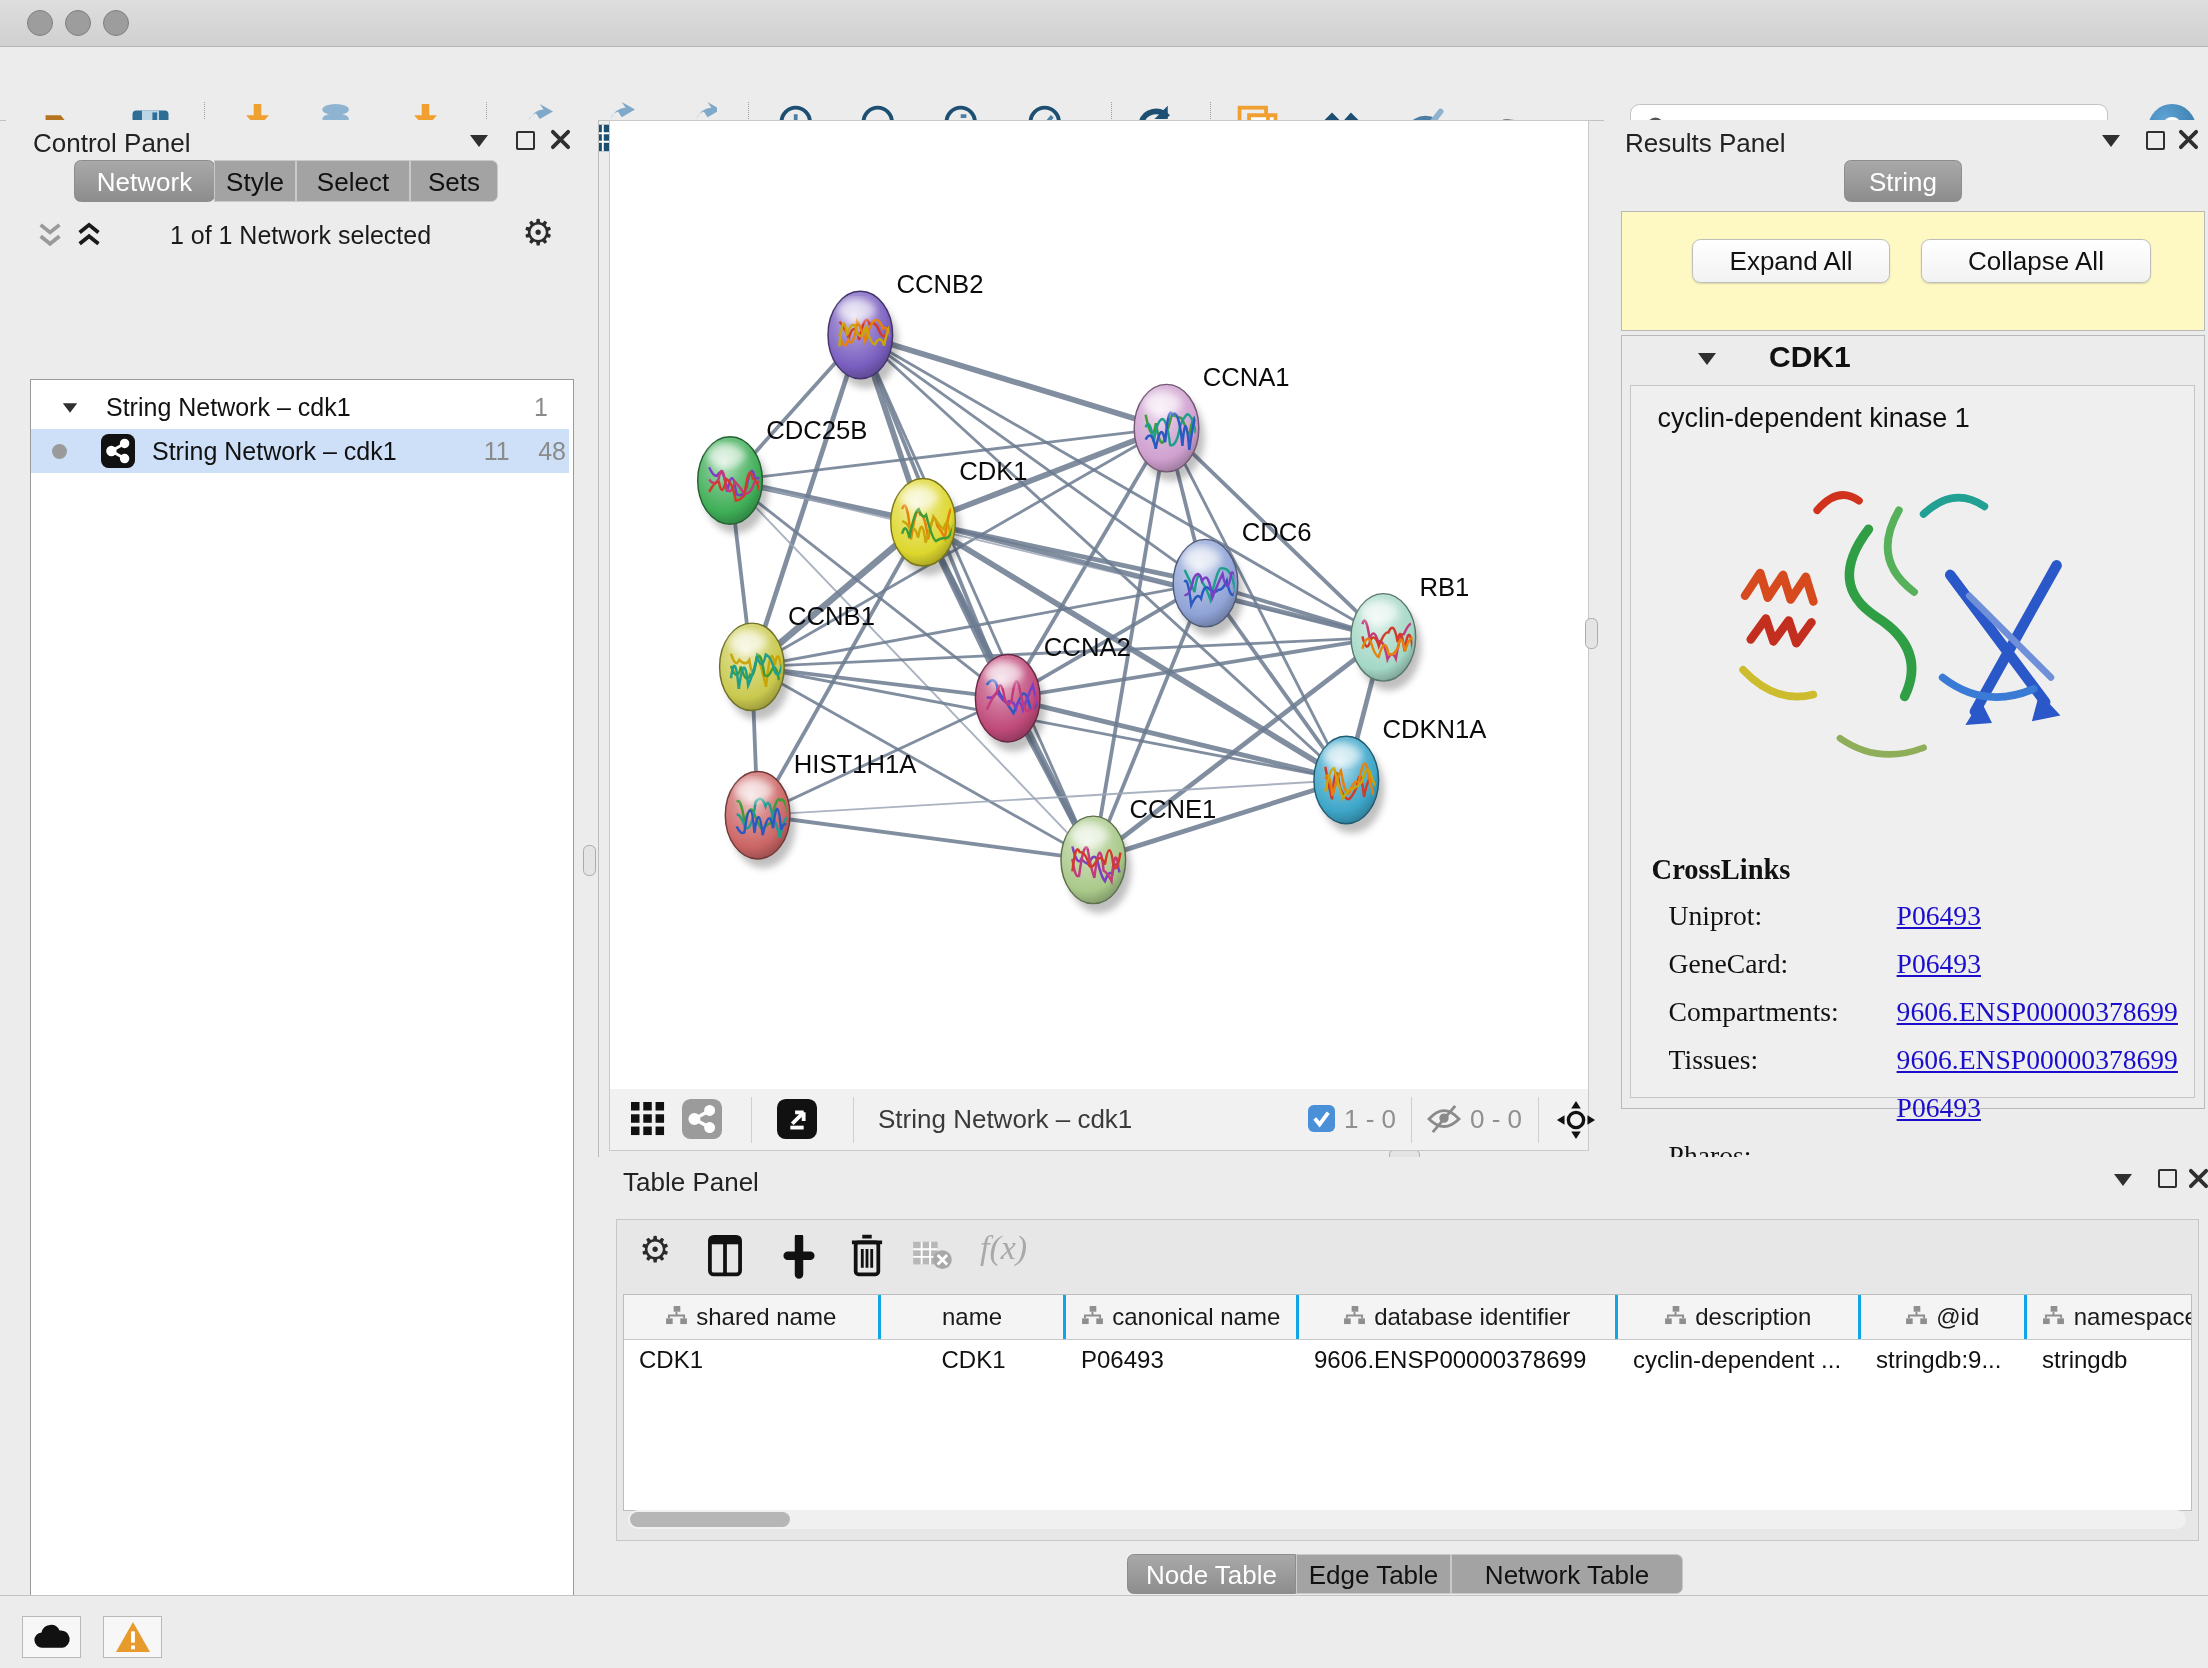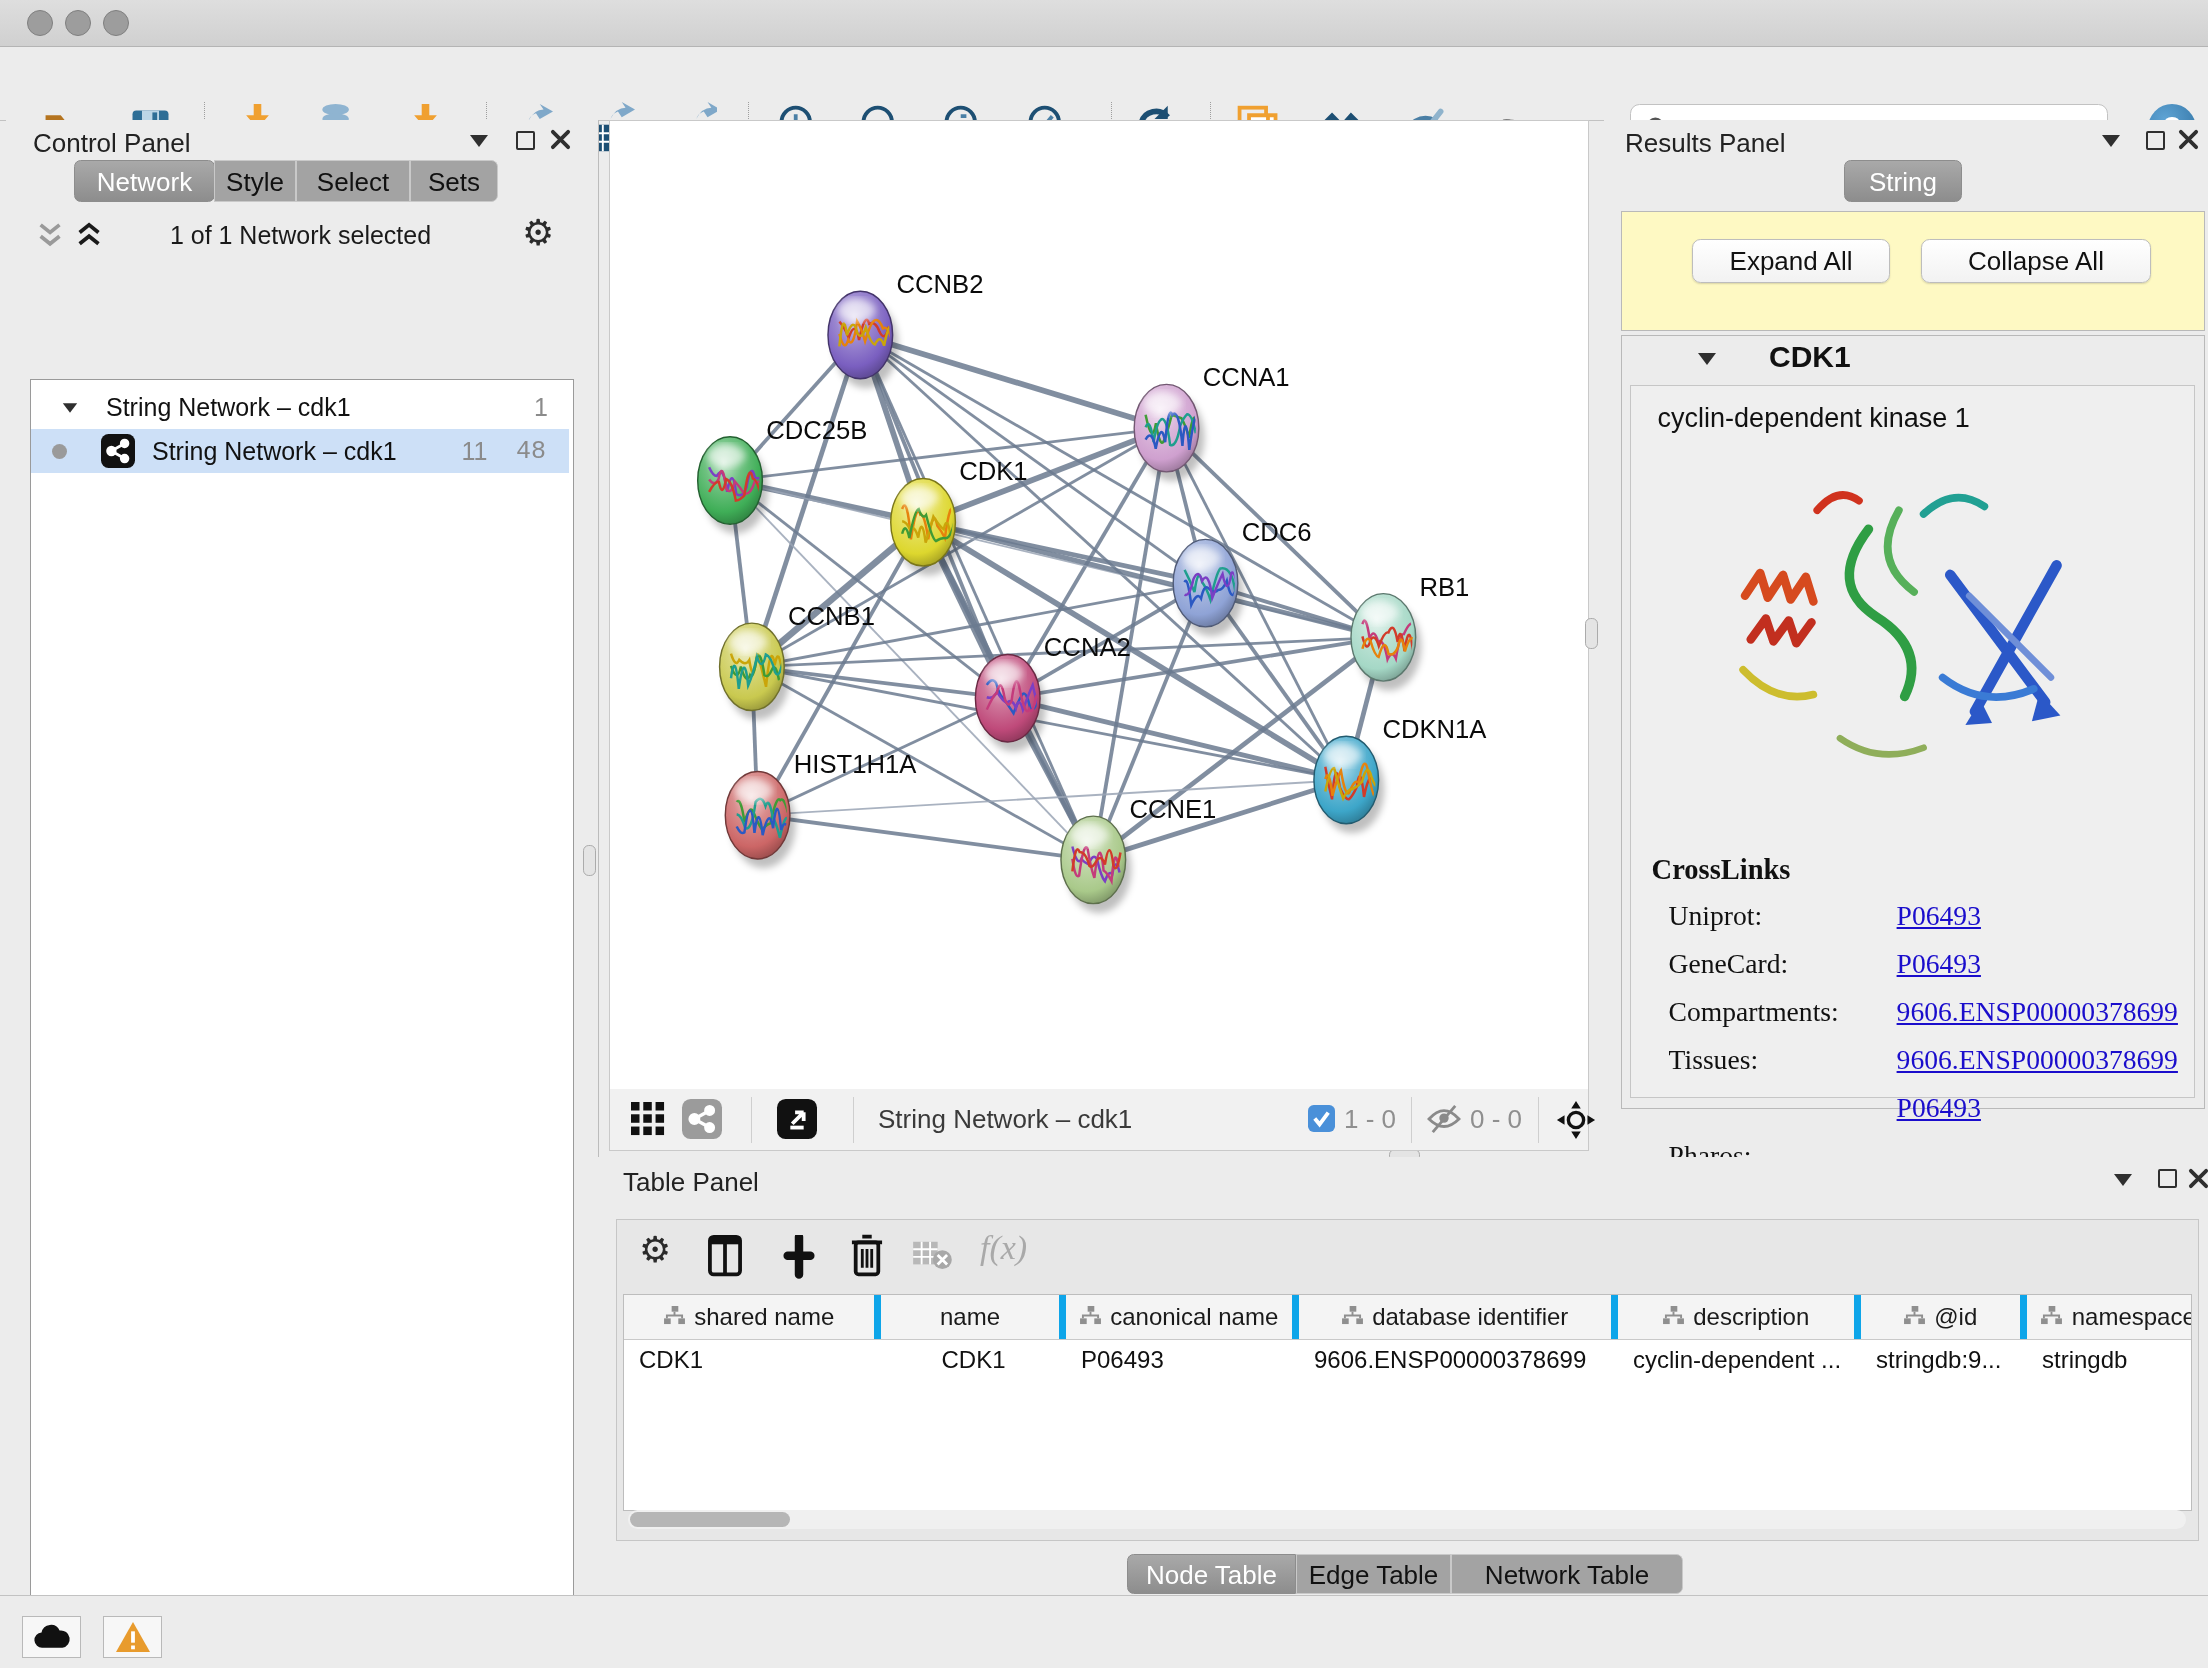--- a/index.html
+++ b/index.html
@@ -53,21 +53,21 @@
   .serif{font-family:"Liberation Serif",serif;}
   .xlrow{font-size:27.6px;color:#111;}
   .xlink{color:#1a0dcc;text-decoration:underline;}
   
   .tpanel{left:592px;top:1157px;width:1617px;height:438px;background:#ececec;}
   .tpinner{left:616px;top:1219px;width:1581px;height:320px;background:#e7e7e7;border:1.9px solid #c6c6c6;}
   .ttool{top:1232px;height:49px;}
   .tablewrap{left:623px;top:1294px;width:1567px;height:215px;background:#fff;border:1px solid #bdbdbd;overflow:hidden;}
   .thead{display:flex;background:#f4f4f4;border-bottom:1.9px solid #c9c9c9;height:44px;}
   .th{display:flex;align-items:center;justify-content:center;gap:9.5px;font-size:24px;color:#1a1a1a;
-    border-right:7px solid #0ea5e9;box-sizing:border-box;flex:none;}
+    border-right:3px solid #0ea5e9;box-sizing:border-box;flex:none;}
   .trow{display:flex;height:40px;}
   .td{font-size:24px;color:#111;padding-left:15px;display:flex;align-items:center;box-sizing:border-box;flex:none;}
   .td.c{justify-content:center;padding-left:0;}
   .hscroll{left:628px;top:1510px;width:1558px;height:19px;background:#f0f0f0;border-radius:9.5px;}
   .hthumb{left:1.9px;top:1.9px;width:160px;height:15px;background:#b6b6b6;border-radius:7.6px;}
   .btab{height:40px;line-height:40px;}
   
   .statusbar{left:0;top:1595px;width:2208px;height:73px;background:#ececec;border-top:1px solid #c2c2c2;}
   .sbtn{width:57px;height:40px;background:#f7f7f7;border:1.9px solid #b9b9b9;display:flex;
     align-items:center;justify-content:center;}
@@ -244,21 +244,21 @@
           <g stroke="#fff" stroke-width="3" fill="#fff">
               <circle cx="11" cy="18" r="4"></circle>
               <circle cx="25" cy="10" r="3.5"></circle>
               <circle cx="25" cy="26" r="3.5"></circle>
               <path d="M11 18 25 10M11 18 25 26"></path>
             </g>
           </svg>
       </span>
       <span style="margin-left:17px;">String Network – cdk1</span>
       <span class="cnt" style="margin-left:auto;">11</span>
-      <span class="cnt" style="margin-left:28.5px;margin-right:23px;font-family:Liberation Mono, monospace;">48</span>
+      <span class="cnt" style="margin-left:28.5px;margin-right:3px;">48</span>
     </div>
   </div>
 </div>
 
 <div class="abs netcanvas">
   <svg id="netsvg" width="978" height="969" viewBox="0 0 1028 1019">
       <defs>
         <filter id="soft">
           <feGaussianBlur stdDeviation="4"></feGaussianBlur>
         </filter>

